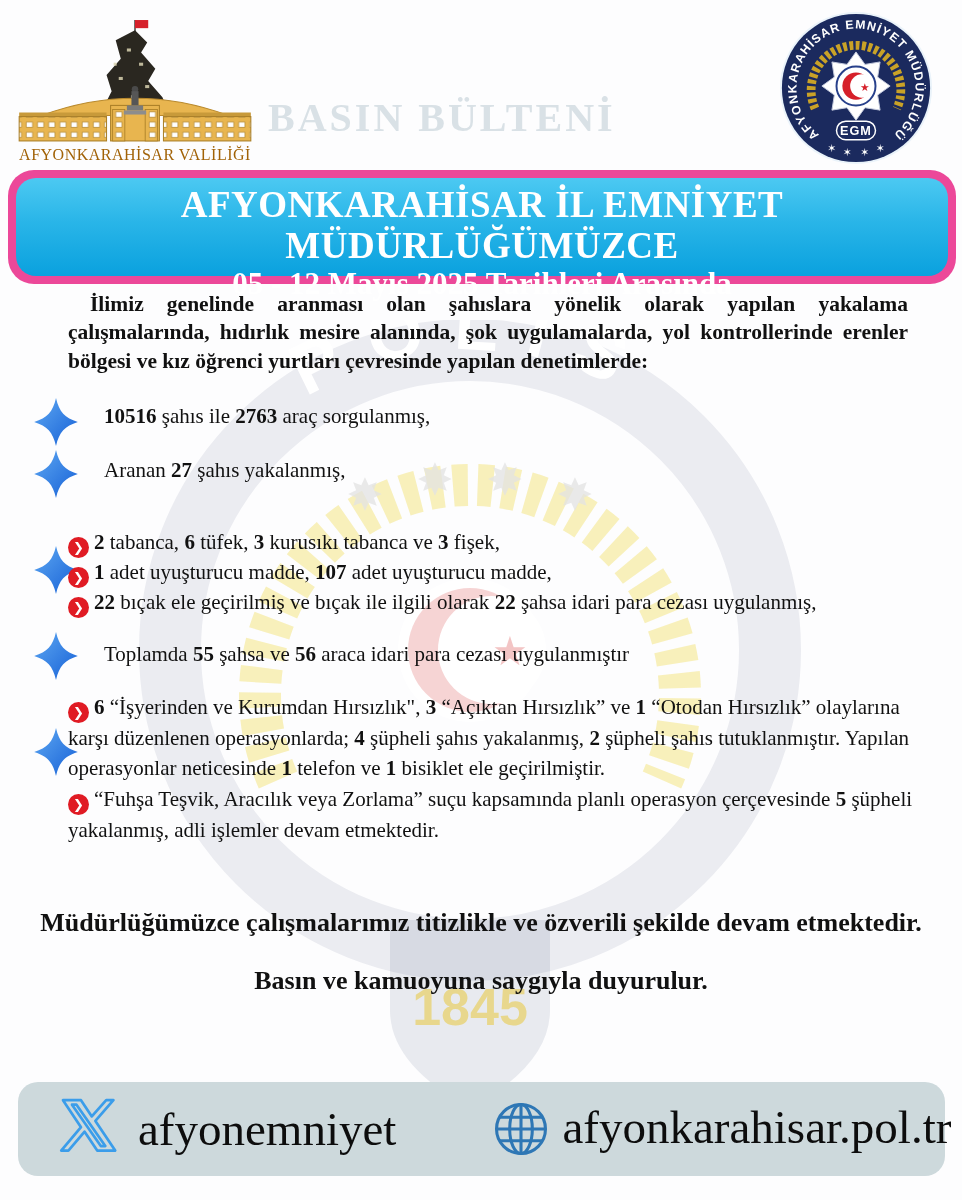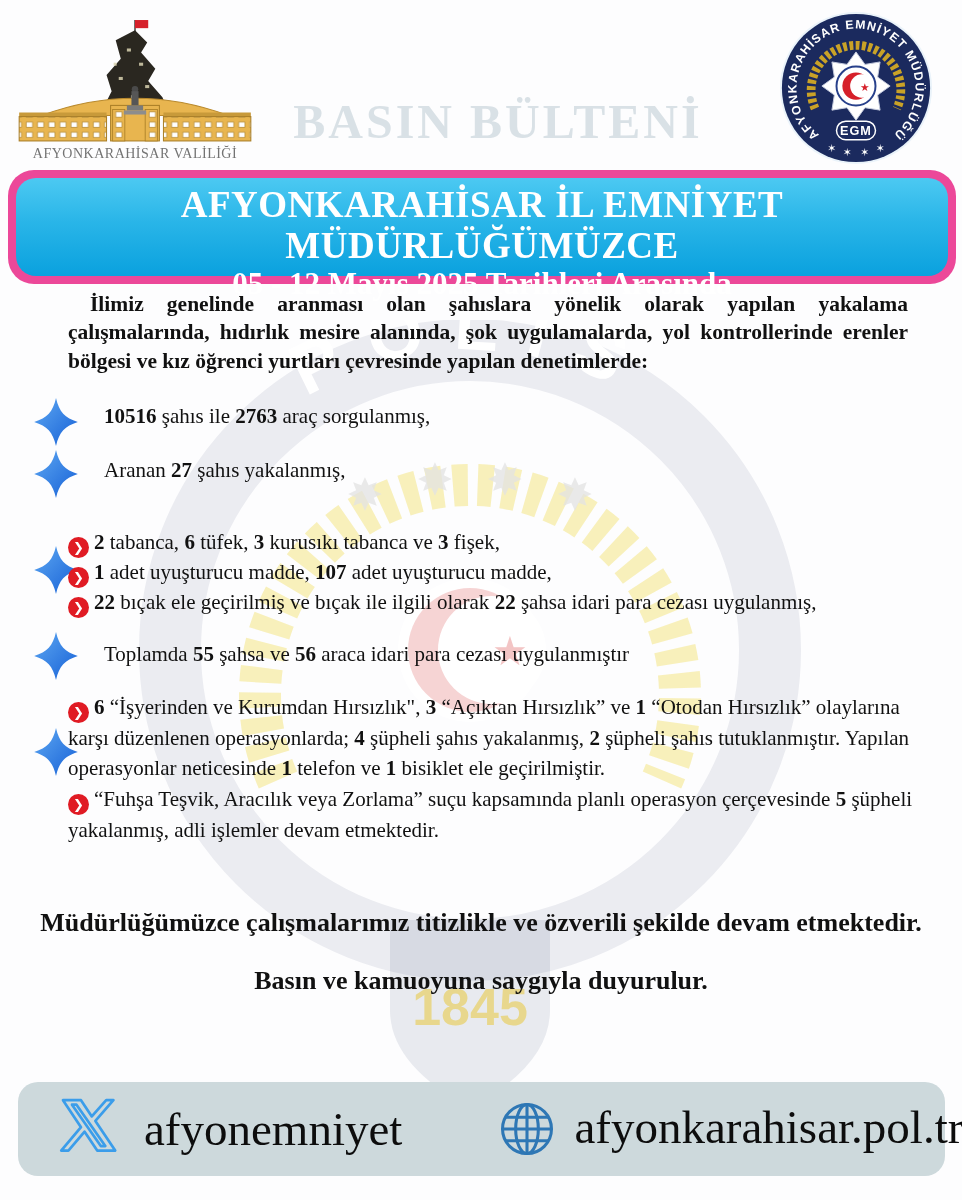--- a/index.html
+++ b/index.html
@@ -6,25 +6,25 @@
   html,body { background:#ffffff; }
   .page {
     position:relative; width:962px; height:1200px; margin:0 auto;
     background:#fdfdfe; overflow:hidden;
     font-family:"Liberation Serif", serif; color:#111;
   }
 
   
   .valilik { position:absolute; left:8px; top:18px; width:254px; text-align:center; }
   .valilik svg { display:block; margin:0 auto; }
-  .valilik-label { font-size:14px; letter-spacing:.5px; color:#737373; margin-top:2px; white-space:nowrap; }
+  .valilik-label { font-size:16px; letter-spacing:.5px; color:#a16207; margin-top:2px; white-space:nowrap; }
 
   .bulletin-title {
-    position:absolute; left:268px; top:94px; width:460px; text-align:center;
-    font-size:48px; font-weight:bold; letter-spacing:3px; color:#d9e1e6; white-space:nowrap;
+    position:absolute; left:268px; top:94px; width:460px; text-align:left;
+    font-size:40px; font-weight:bold; letter-spacing:3px; color:#d9e1e6; white-space:nowrap;
   }
 
   .emblem { position:absolute; left:778px; top:10px; width:156px; height:156px; }
 
   
   .banner-wrap {
     position:absolute; left:8px; top:170px; width:948px; height:114px;
     background:#ec4899; border-radius:26px; padding:8px;
   }
   .banner {
@@ -63,21 +63,21 @@
   .closing { position:absolute; left:0; width:962px; text-align:center; font-size:26px; font-weight:bold; }
 
   
   .footer {
     position:absolute; left:18px; top:1082px; width:927px; height:94px;
     background:#cdd9dc; border-radius:20px;
     display:flex; align-items:center;
   }
   .footer .x-wrap { display:flex; align-items:center; margin-left:36px; cursor:pointer; }
   .footer .site-wrap { display:flex; align-items:flex-start; margin-left:96px; cursor:pointer; }
-  .footer .handle, .footer .site { font-size:47px; color:#0d0d0d; margin-left:18px; white-space:nowrap; }
+  .footer .handle, .footer .site { font-size:47px; color:#0d0d0d; margin-left:12px; white-space:nowrap; }
 </style>
 </head>
 <body>
 
 <div class="page">
 
   <svg class="watermark" viewBox="0 0 700 790" aria-hidden="true">
     <defs>
       <path id="wmArc" d="M 350 630 A 300 300 0 1 1 350.5 630"></path>
     </defs>

